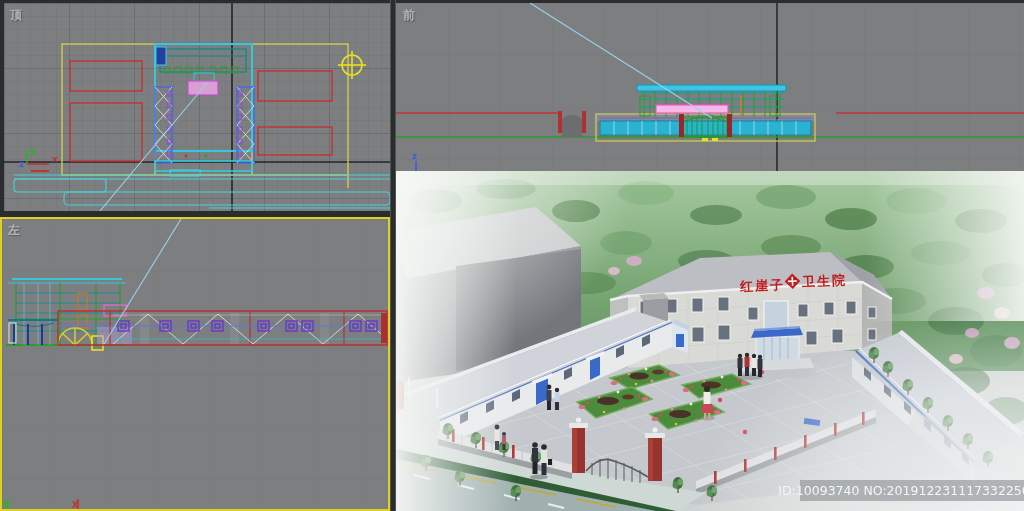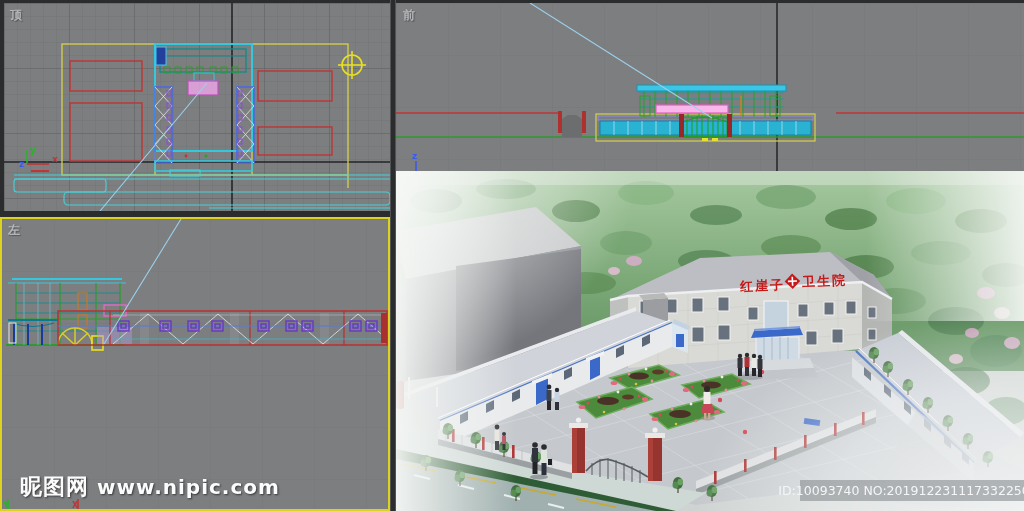--- a/index.html
+++ b/index.html
@@ -747,17 +747,14 @@
 
   <div class="divider" id="frame-top"></div>
   <div class="divider" id="frame-left"></div>
   <div class="divider" id="div-v"></div>
   <div class="divider" id="div-h-left"></div>
 
   <span class="vp-label" style="left:10px;top:7px;">顶</span>
   <span class="vp-label" style="left:403px;top:7px;">前</span>
   <span class="vp-label" style="left:8px;top:222px;">左</span>
 
-  <div id="brand-watermark">
-    <span class="brand">昵图网</span><span>www.nipic.com</span>
-  </div>
 
 </div>
 
 </body></html>

